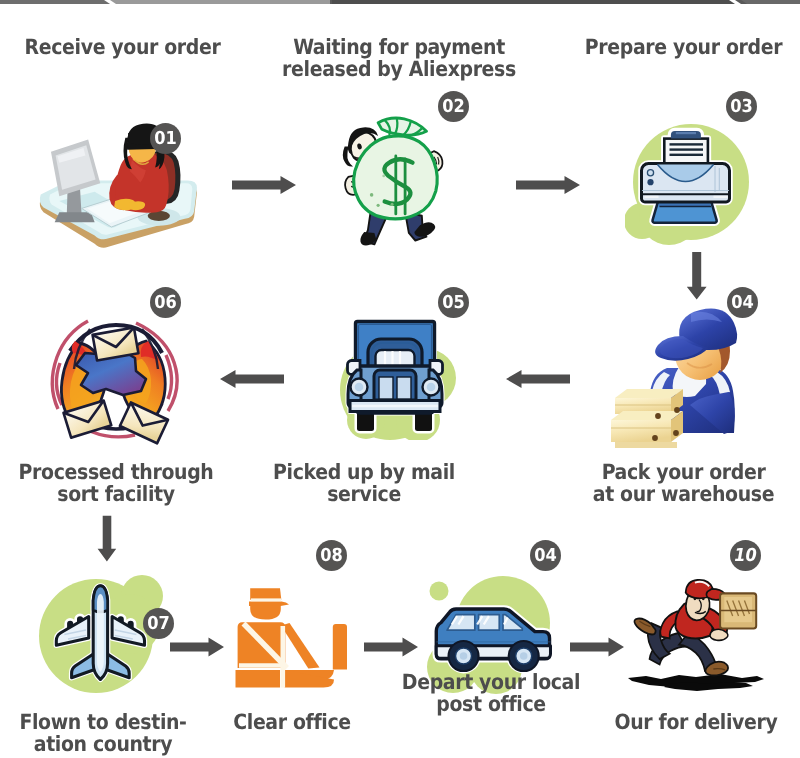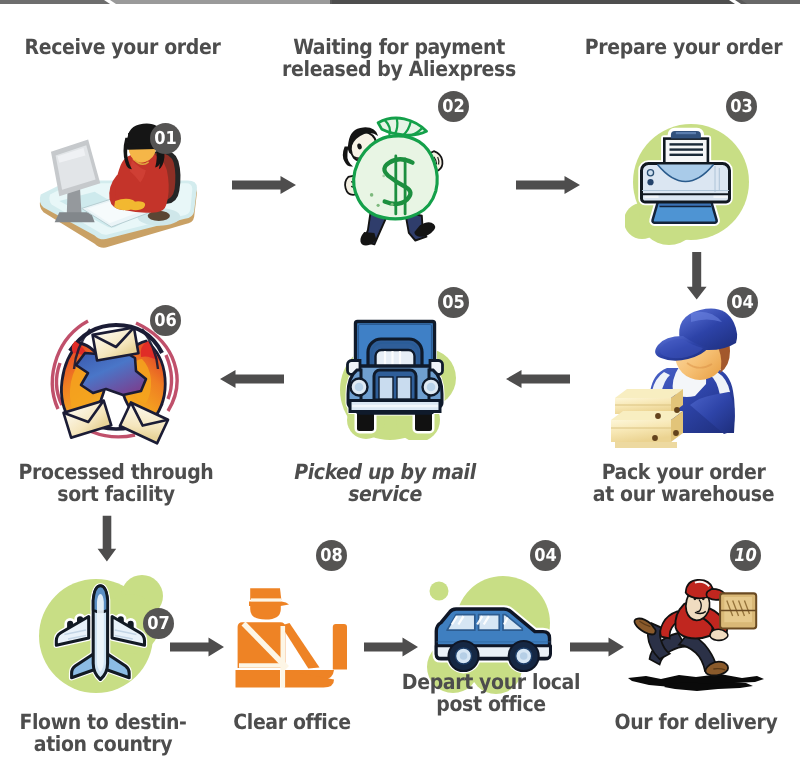--- a/index.html
+++ b/index.html
@@ -513,21 +513,21 @@
     <div>released by Aliexpress</div>
   </div>
   <div class="cap" style="left:683.5px;top:37px;text-align:center;">
     <div>Prepare your order</div>
   </div>
 
   <div class="cap" style="left:683.5px;top:462px;">
     <div>Pack your order</div>
     <div>at our warehouse</div>
   </div>
-  <div class="cap" style="left:385px;top:462px;font-style:italic;">
+  <div class="cap" style="left:364px;top:462px;">
     <div>Picked up by mail</div>
     <div>service</div>
   </div>
   <div class="cap" style="left:116px;top:462px;">
     <div>Processed through</div>
     <div>sort facility</div>
   </div>
 
   <div class="cap" style="left:103px;top:712px;">
     <div>Flown to destin-</div>
@@ -542,21 +542,21 @@
   </div>
   <div class="cap" style="left:696px;top:712px;">
     <div>Our for delivery</div>
   </div>
 
   <div class="badge" style="left:150px;top:75px;margin-top:48px;">01</div>
   <div class="badge" style="left:438px;top:90.5px;">02</div>
   <div class="badge" style="left:726px;top:90.5px;">03</div>
   <div class="badge" style="left:727px;top:287px;">04</div>
   <div class="badge" style="left:438px;top:287px;">05</div>
-  <div class="badge" style="left:150px;top:287px;margin-top:18px;">06</div>
+  <div class="badge" style="left:150px;top:287px;">06</div>
   <div class="badge" style="left:143px;top:564px;margin-top:44px;">07</div>
   <div class="badge" style="left:316px;top:540px;">08</div>
   <div class="badge" style="left:530px;top:540px;">04</div>
   <div class="badge" style="left:730px;top:540px;font-style:italic;">10</div>
 
   <svg class="arrow" style="left:232px;top:174px;" width="66" height="22" viewBox="0 0 66 22">
     <polygon points="0,6.4 48.5,6.4 48.5,2.1 64,11 48.5,19.9 48.5,15.6 0,15.6" fill="#4e4d4d"></polygon>
   </svg>
   <svg class="arrow" style="left:516px;top:174px;" width="66" height="22" viewBox="0 0 66 22">
     <polygon points="0,6.4 48.5,6.4 48.5,2.1 64,11 48.5,19.9 48.5,15.6 0,15.6" fill="#4e4d4d"></polygon>

